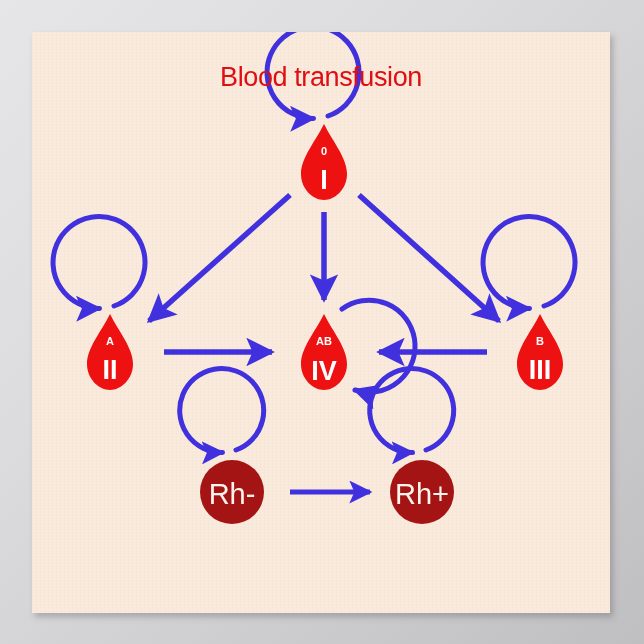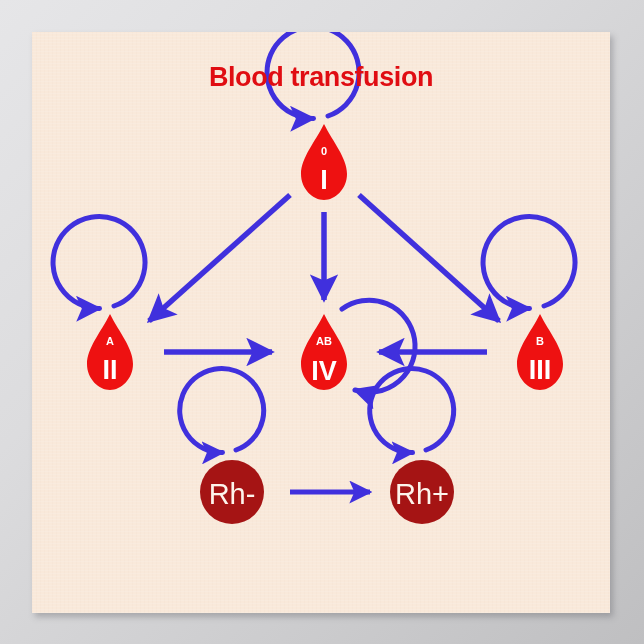--- a/index.html
+++ b/index.html
@@ -39,21 +39,21 @@
     opacity: .55;
   }
   #title {
     position: absolute;
     left: 0;
     right: 0;
     top: 30px;
     text-align: center;
     color: #e00d12;
     font-size: 27px;
-    font-weight: bold;
+    font-weight: normal;
     letter-spacing: -0.4px;
     z-index: 5;
   }
   #diagram {
     position: absolute;
     left: 0;
     top: 0;
     width: 578px;
     height: 581px;
     z-index: 4;

